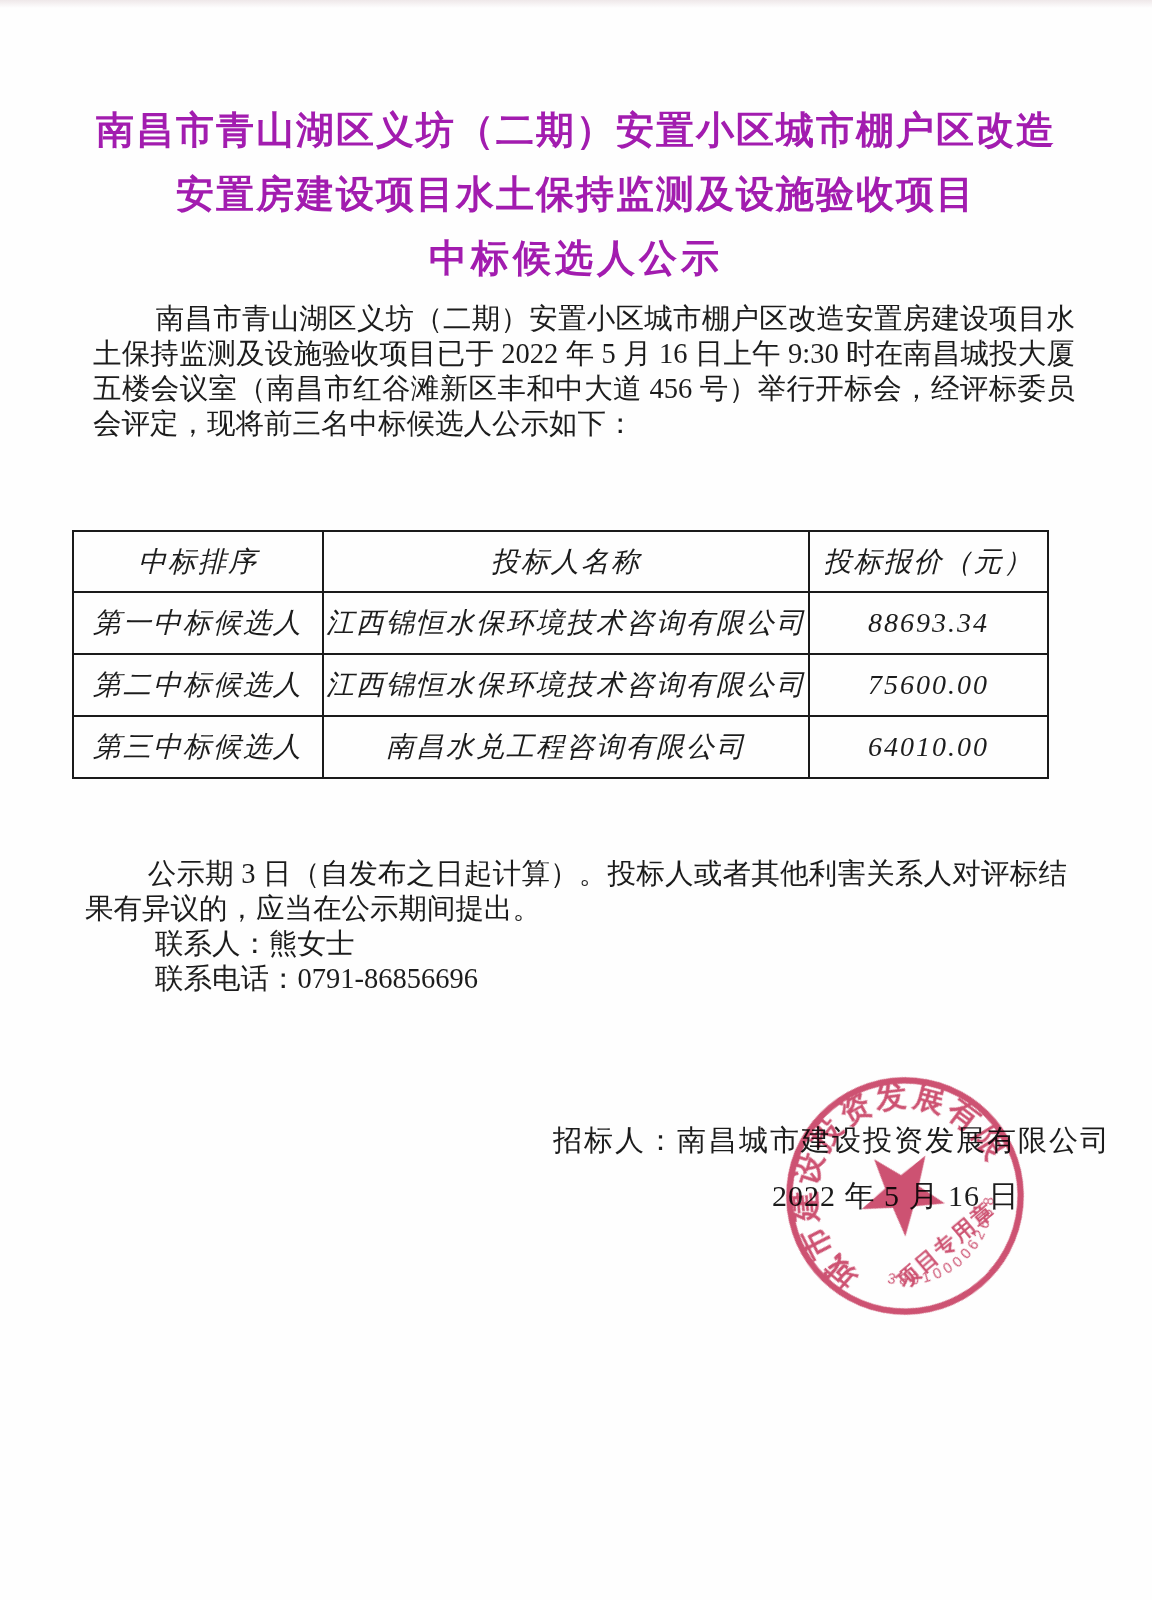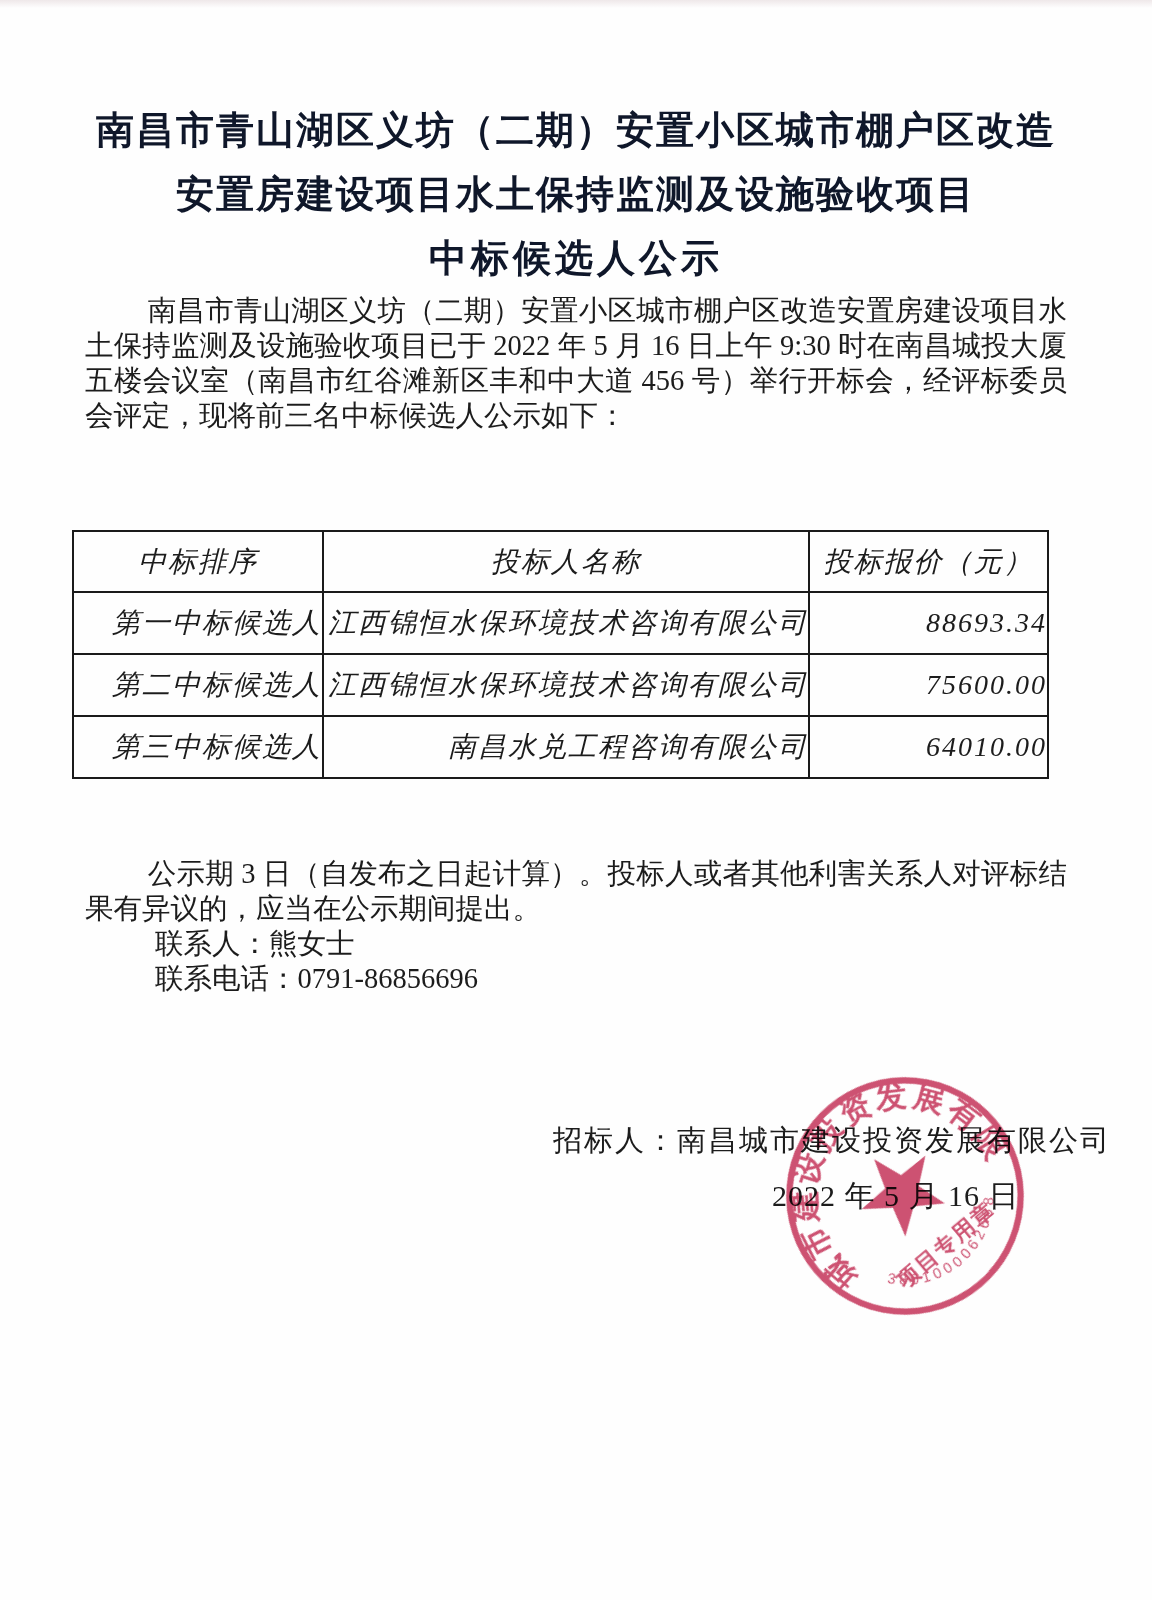--- a/index.html
+++ b/index.html
@@ -18,51 +18,51 @@
     position: absolute; top: 0; left: 0; right: 0; height: 8px;
     background: linear-gradient(to bottom, rgba(210,190,195,0.35), rgba(255,255,255,0));
   }
   .title-block {
     position: absolute;
     top: 98px; left: 60px; width: 1032px;
     text-align: center;
     font-family: "Liberation Sans", "DejaVu Sans", sans-serif;
     font-weight: bold;
     font-size: 38px;
-    color: #0f172a;
+    color: #a21caf;
   }
   .title-line { line-height: 64px; letter-spacing: 2px; }
   .title-line.last { letter-spacing: 4px; font-family: Liberation Serif, serif; }
   .intro {
     position: absolute;
     top: 293px; left: 85px; width: 982px;
     font-size: 28.5px; line-height: 35px;
     text-align: justify;
     text-indent: 2.2em;
-    margin: 0;
+    margin: 8px;
   }
   table.bid-table {
     position: absolute;
     top: 530px; left: 72px;
     width: 975px;
     border-collapse: collapse;
     table-layout: fixed;
     font-size: 28px;
   }
   table.bid-table th, table.bid-table td {
     border: 2.5px solid #1a1a1a;
     text-align: center;
     vertical-align: middle;
     padding: 0;
     font-weight: normal;
     letter-spacing: 2px;
     font-style: italic;
   }
   table.bid-table th { height: 59px; }
-  table.bid-table td { height: 60px; text-align: right; }
+  table.bid-table td { height: 60px; }
   col.c-rank   { width: 250px; }
   col.c-bidder { width: 486px; }
   col.c-price  { width: 239px; }
   .notice-block {
     position: absolute;
     top: 856px; left: 85px; width: 982px;
     font-size: 28.5px; line-height: 35px;
   }
   .notice-block p { margin: 0; text-align: justify; text-indent: 2.2em; }
   .contact-line { padding-left: 70px; }

